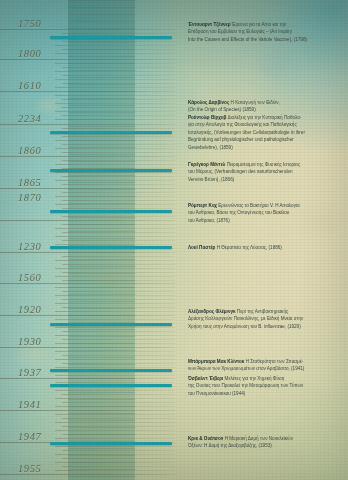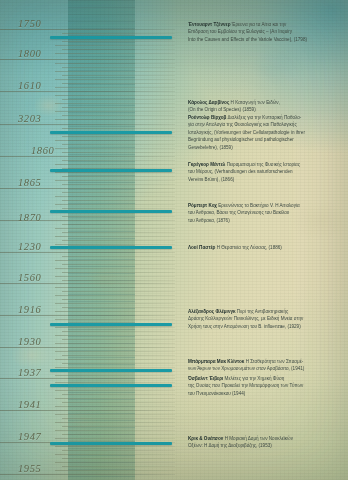--- a/index.html
+++ b/index.html
@@ -105,48 +105,48 @@
       <div class="rule" style="top: 91px; width: 175px;"></div>
       <div class="year" style="top: 80px;">1610</div>
       <div class="tick" style="top: 95px; left: 55px; width: 120px;"></div>
       <div class="tick" style="top: 99px; left: 62px; width: 113px;"></div>
       <div class="tick" style="top: 103px; left: 55px; width: 120px;"></div>
       <div class="tick" style="top: 107px; left: 62px; width: 113px;"></div>
       <div class="tick" style="top: 111px; left: 55px; width: 120px;"></div>
       <div class="tick" style="top: 115px; left: 62px; width: 113px;"></div>
       <div class="tick" style="top: 119px; left: 55px; width: 120px;"></div>
       <div class="rule" style="top: 124px; width: 175px;"></div>
-      <div class="year" style="top: 113px;">3203</div>
+      <div class="year" style="top: 113px;">2234</div>
       <div class="tick" style="top: 128px; left: 62px; width: 113px;"></div>
       <div class="tick" style="top: 132px; left: 55px; width: 120px;"></div>
       <div class="tick" style="top: 136px; left: 62px; width: 113px;"></div>
       <div class="tick" style="top: 140px; left: 55px; width: 120px;"></div>
       <div class="tick" style="top: 144px; left: 62px; width: 113px;"></div>
       <div class="tick" style="top: 148px; left: 55px; width: 120px;"></div>
       <div class="tick" style="top: 152px; left: 62px; width: 113px;"></div>
       <div class="rule" style="top: 156px; width: 175px;"></div>
-      <div class="year" style="top: 145px; margin-left: 13px;">1860</div>
+      <div class="year" style="top: 145px;">1860</div>
       <div class="tick" style="top: 160px; left: 62px; width: 113px;"></div>
       <div class="tick" style="top: 164px; left: 55px; width: 120px;"></div>
       <div class="tick" style="top: 168px; left: 62px; width: 113px;"></div>
       <div class="tick" style="top: 172px; left: 55px; width: 120px;"></div>
       <div class="tick" style="top: 176px; left: 62px; width: 113px;"></div>
       <div class="tick" style="top: 180px; left: 55px; width: 120px;"></div>
       <div class="tick" style="top: 184px; left: 62px; width: 113px;"></div>
       <div class="rule" style="top: 188px; width: 175px;"></div>
       <div class="year" style="top: 177px;">1865</div>
       <div class="tick" style="top: 192px; left: 62px; width: 113px;"></div>
       <div class="tick" style="top: 196px; left: 55px; width: 120px;"></div>
       <div class="tick" style="top: 200px; left: 62px; width: 113px;"></div>
       <div class="tick" style="top: 204px; left: 55px; width: 120px;"></div>
       <div class="tick" style="top: 208px; left: 62px; width: 113px;"></div>
       <div class="tick" style="top: 212px; left: 55px; width: 120px;"></div>
       <div class="tick" style="top: 216px; left: 62px; width: 113px;"></div>
       <div class="rule" style="top: 220px; width: 175px;"></div>
-      <div class="year" style="top: 212px;">1870</div>
+      <div class="year" style="top: 192px;">1870</div>
       <div class="tick" style="top: 224px; left: 62px; width: 113px;"></div>
       <div class="tick" style="top: 228px; left: 55px; width: 120px;"></div>
       <div class="tick" style="top: 232px; left: 62px; width: 113px;"></div>
       <div class="tick" style="top: 236px; left: 55px; width: 120px;"></div>
       <div class="tick" style="top: 240px; left: 62px; width: 113px;"></div>
       <div class="tick" style="top: 244px; left: 55px; width: 120px;"></div>
       <div class="tick" style="top: 248px; left: 62px; width: 113px;"></div>
       <div class="rule" style="top: 252px; width: 175px;"></div>
       <div class="year" style="top: 241px;">1230</div>
       <div class="tick" style="top: 256px; left: 62px; width: 113px;"></div>
@@ -159,21 +159,21 @@
       <div class="rule" style="top: 283px; width: 175px;"></div>
       <div class="year" style="top: 272px;">1560</div>
       <div class="tick" style="top: 287px; left: 55px; width: 120px;"></div>
       <div class="tick" style="top: 291px; left: 62px; width: 113px;"></div>
       <div class="tick" style="top: 295px; left: 55px; width: 120px;"></div>
       <div class="tick" style="top: 299px; left: 62px; width: 113px;"></div>
       <div class="tick" style="top: 303px; left: 55px; width: 120px;"></div>
       <div class="tick" style="top: 307px; left: 62px; width: 113px;"></div>
       <div class="tick" style="top: 311px; left: 55px; width: 120px;"></div>
       <div class="rule" style="top: 315px; width: 175px;"></div>
-      <div class="year" style="top: 304px;">1916</div>
+      <div class="year" style="top: 304px;">1920</div>
       <div class="tick" style="top: 319px; left: 55px; width: 120px;"></div>
       <div class="tick" style="top: 323px; left: 62px; width: 113px;"></div>
       <div class="tick" style="top: 327px; left: 55px; width: 120px;"></div>
       <div class="tick" style="top: 331px; left: 62px; width: 113px;"></div>
       <div class="tick" style="top: 335px; left: 55px; width: 120px;"></div>
       <div class="tick" style="top: 339px; left: 62px; width: 113px;"></div>
       <div class="tick" style="top: 343px; left: 55px; width: 120px;"></div>
       <div class="rule" style="top: 347px; width: 175px;"></div>
       <div class="year" style="top: 336px;">1930</div>
       <div class="tick" style="top: 351px; left: 55px; width: 120px;"></div>

